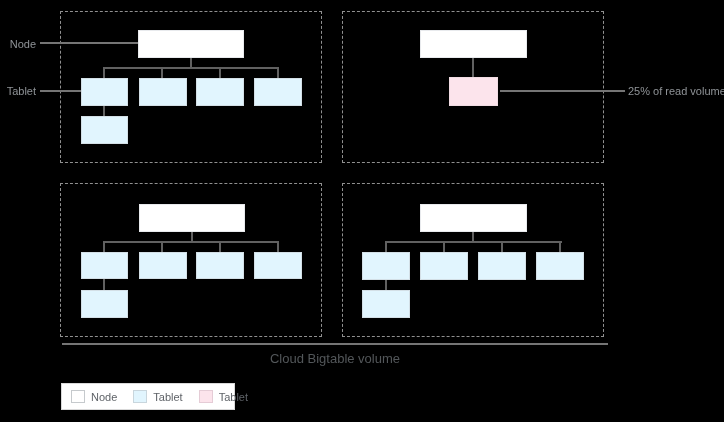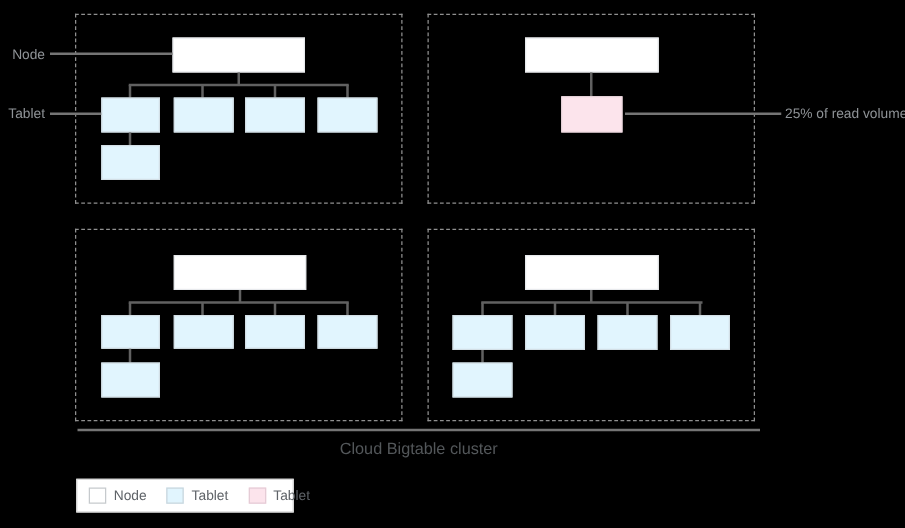--- a/index.html
+++ b/index.html
@@ -150,21 +150,21 @@
   <div class="tline" style="left:501px;top:242px;width:2px;height:10px"></div>
   <div class="tline" style="left:559px;top:242px;width:2px;height:10px"></div>
   <div class="box tablet-box" style="left:362px;top:252px;width:48px;height:28px"></div>
   <div class="box tablet-box" style="left:420px;top:252px;width:48px;height:28px"></div>
   <div class="box tablet-box" style="left:478px;top:252px;width:48px;height:28px"></div>
   <div class="box tablet-box" style="left:536px;top:252px;width:48px;height:28px"></div>
   <div class="tline" style="left:385px;top:280px;width:2px;height:10px"></div>
   <div class="box tablet-box" style="left:362px;top:290px;width:48px;height:28px"></div>
 
   <div class="cluster-line"></div>
-  <div class="caption">Cloud Bigtable cluster</div>
+  <div class="caption">Cloud Bigtable volume</div>
 
   <div class="legend">
     <span class="swatch swatch-node"></span>
     <span class="legend-label">Node</span>
     <span class="swatch swatch-tablet"></span>
     <span class="legend-label">Tablet</span>
     <span class="swatch swatch-hot"></span>
     <span class="legend-label">Tablet</span>
   </div>
 

